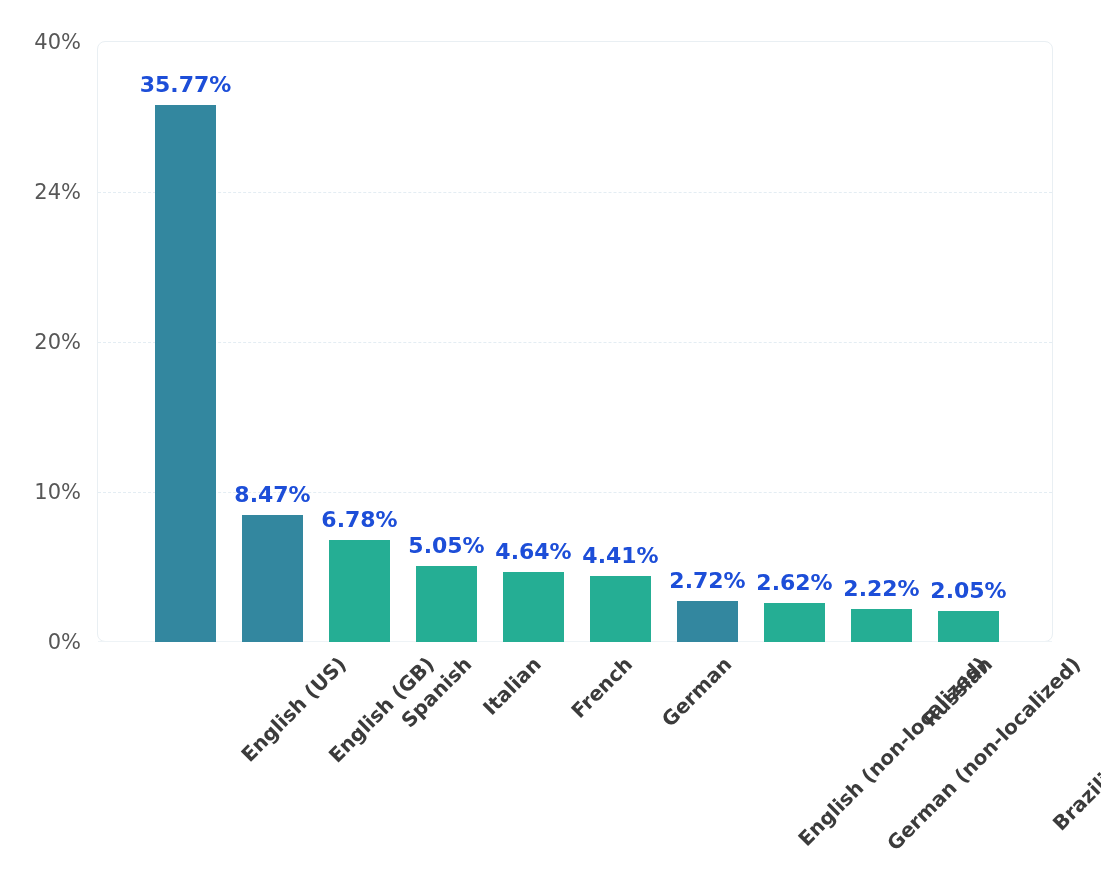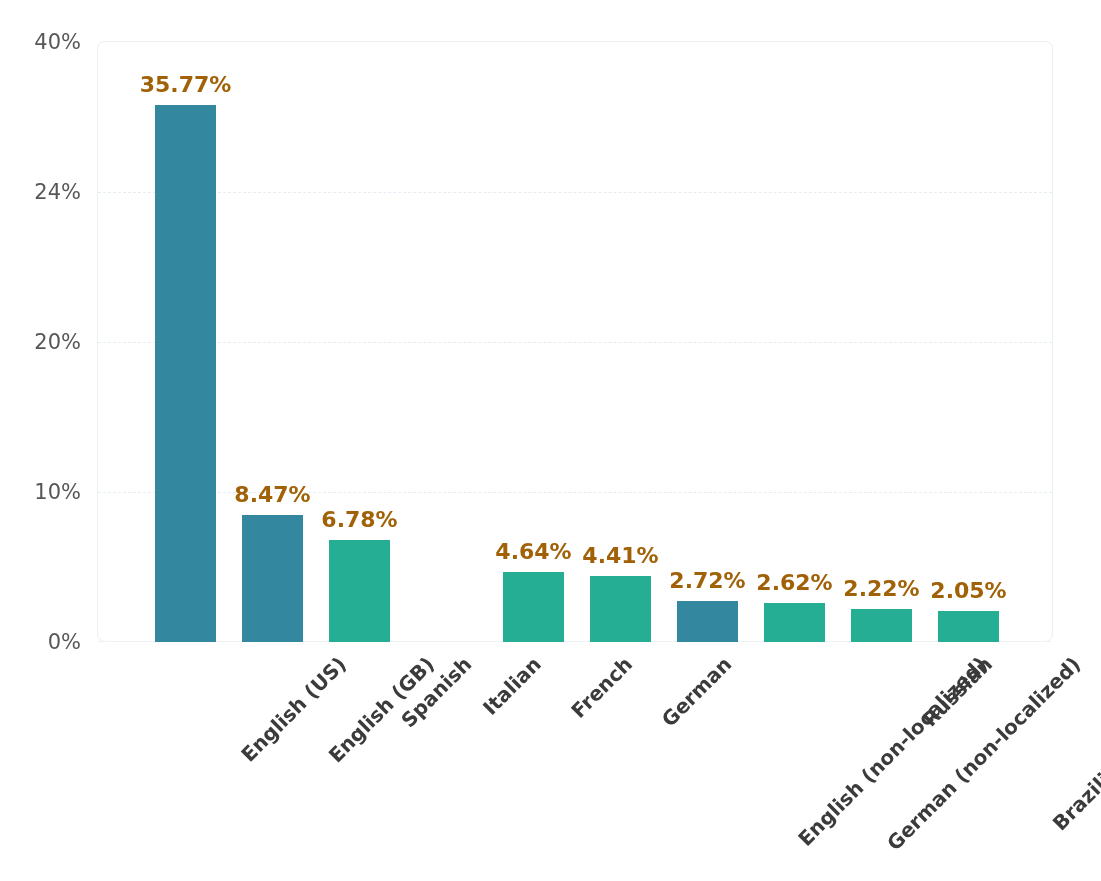--- a/index.html
+++ b/index.html
@@ -87,21 +87,21 @@
     height: 100%;
   }
   .bar-value {
     position: absolute;
     left: 50%;
     transform: translateX(-50%);
     bottom: 100%;
     margin-bottom: 8px;
     font-size: 22px;
     font-weight: bold;
-    color: #a16207;
+    color: #1d4ed8;
     white-space: nowrap;
     font-family: "DejaVu Sans", "Liberation Sans", sans-serif;
   }
 
   
   #x-axis {
     position: absolute;
     left: 0;
     top: 0;
     width: 1101px;
@@ -153,20 +153,24 @@
     <div class="bar" style="left: 242px; width: 61px; height: 127.05px; bottom: 239px;">
       <div class="bar-rect" style="background:#33879f;"></div>
       <div class="bar-value">8.47%</div>
     </div>
 
     <div class="bar" style="left: 329px; width: 61px; height: 101.7px; bottom: 239px;">
       <div class="bar-rect" style="background:#25ae94;"></div>
       <div class="bar-value">6.78%</div>
     </div>
 
+    <div class="bar" style="left: 416px; width: 61px; height: 75.75px; bottom: 239px;">
+      <div class="bar-rect" style="background:#25ae94;"></div>
+      <div class="bar-value">5.05%</div>
+    </div>
 
     <div class="bar" style="left: 503px; width: 61px; height: 69.6px; bottom: 239px;">
       <div class="bar-rect" style="background:#25ae94;"></div>
       <div class="bar-value">4.64%</div>
     </div>
 
     <div class="bar" style="left: 590px; width: 61px; height: 66.15px; bottom: 239px; margin-top: 40px;">
       <div class="bar-rect" style="background:#25ae94;"></div>
       <div class="bar-value">4.41%</div>
     </div>

